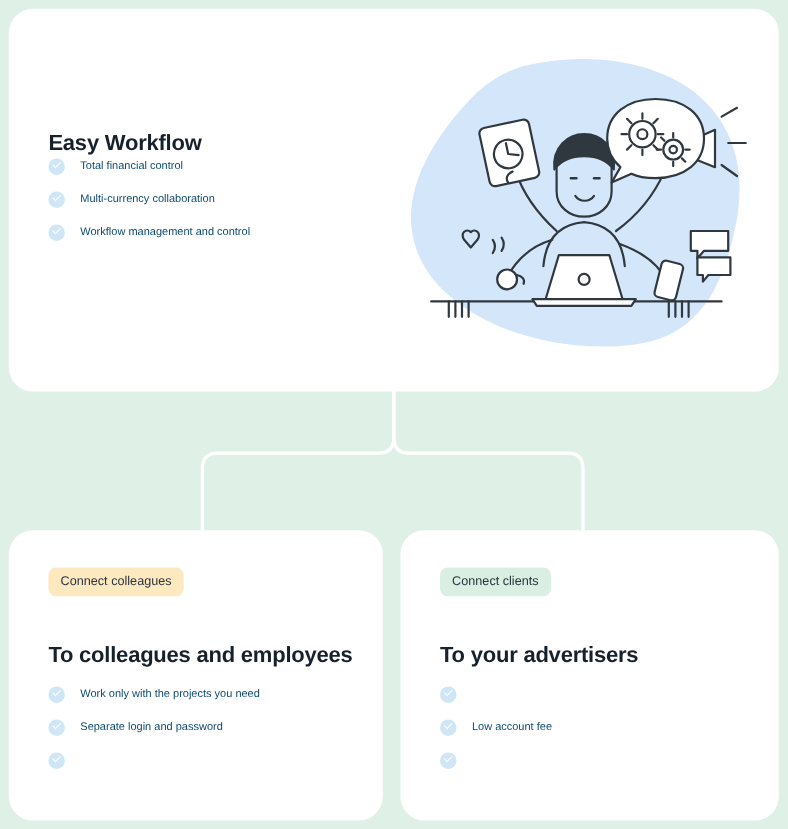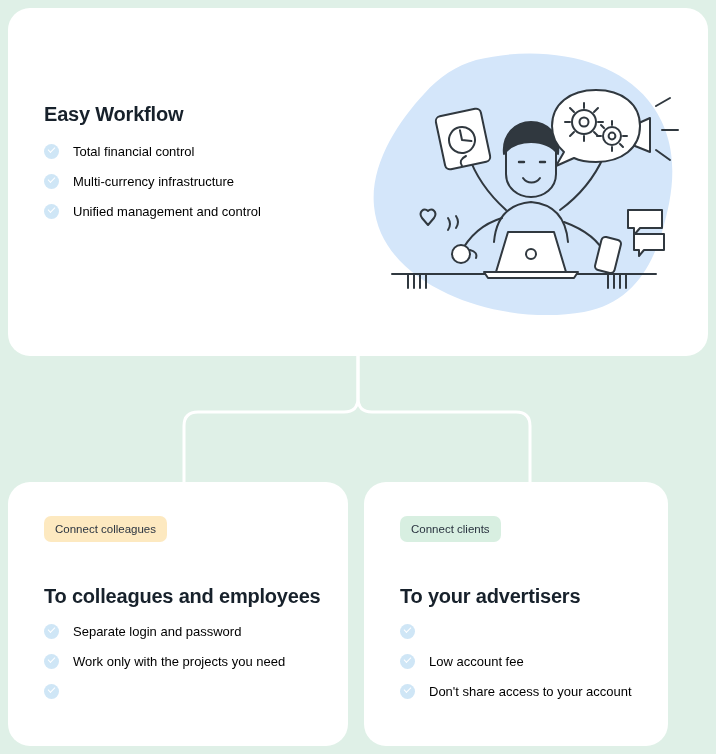--- a/index.html
+++ b/index.html
@@ -44,21 +44,21 @@
   }
   .card-title {
     font-size: 20px;
     font-weight: bold;
     color: #17212b;
     letter-spacing: -0.2px;
   }
   .card-top .card-title {
     position: absolute;
     left: 36px;
-    top: 78px;
+    top: 94px;
   }
 
   .feature-list {
     position: absolute;
     left: 36px;
     top: 128px;
     list-style: none;
     margin: 0;
     padding: 0;
   }
@@ -82,22 +82,22 @@
     position: absolute;
     left: 4px;
     top: 3.5px;
     width: 6px;
     height: 3px;
     border-left: 1.6px solid #ffffff;
     border-bottom: 1.6px solid #ffffff;
     transform: rotate(-45deg);
   }
   .feature-text {
-    font-size: 13px;
-    color: #000000;
+    font-size: 10px;
+    color: #0c4a6e;
   }
 
   
   .illustration {
     position: absolute;
     right: 22px;
     top: 34px;
     width: 330px;
     height: 300px;
   }
@@ -105,21 +105,21 @@
   
   .card-bottom-left {
     left: 8px;
     top: 482px;
     width: 340px;
     height: 264px;
   }
   .card-bottom-right {
     left: 364px;
     top: 482px;
-    width: 304px;
+    width: 344px;
     height: 264px;
   }
   .tag {
     position: absolute;
     top: 34px;
     left: 36px;
     padding: 7px 11px;
     border-radius: 7px;
     font-size: 11.5px;
     color: #2a3440;
@@ -154,25 +154,25 @@
 
     <h2 class="card-title">Easy Workflow</h2>
 
     <ul class="feature-list">
       <li>
         <span class="check"></span>
         <span class="feature-text">Total financial control</span>
       </li>
       <li>
         <span class="check"></span>
-        <span class="feature-text">Multi-currency infrastructure</span>
-      </li>
-      <li>
-        <span class="check"></span>
-        <span class="feature-text">Unified management and control</span>
+        <span class="feature-text">Multi-currency collaboration</span>
+      </li>
+      <li>
+        <span class="check"></span>
+        <span class="feature-text">Workflow management and control</span>
       </li>
     </ul>
 
     <svg class="illustration" viewBox="0 0 330 300" xmlns="http://www.w3.org/2000/svg">
 
       <path d="M120 18 C186 2 258 16 292 58 C326 100 318 150 306 190 C294 230 272 262 228 270
                C184 278 130 270 92 252 C54 234 22 206 18 164 C14 122 42 80 68 52 C84 34 100 24 120 18 Z" fill="#d4e6fa"></path>
       <g fill="none" stroke="#30383f" stroke-width="2" stroke-linecap="round" stroke-linejoin="round">
 
         <path d="M36 232 H300"></path>
@@ -231,43 +231,42 @@
       </g>
     </svg>
   </div>
 
   <div class="card card-bottom-left">
     <div class="tag tag-amber">Connect colleagues</div>
     <h2 class="card-title">To colleagues and employees</h2>
     <ul class="feature-list">
       <li>
         <span class="check"></span>
+        <span class="feature-text">Work only with the projects you need</span>
+      </li>
+      <li>
+        <span class="check"></span>
         <span class="feature-text">Separate login and password</span>
-      </li>
-      <li>
-        <span class="check"></span>
-        <span class="feature-text">Work only with the projects you need</span>
       </li>
       <li>
         <span class="check"></span>
       </li>
     </ul>
   </div>
 
   <div class="card card-bottom-right">
     <div class="tag tag-green">Connect clients</div>
     <h2 class="card-title">To your advertisers</h2>
     <ul class="feature-list">
       <li>
         <span class="check"></span>
       </li>
       <li>
         <span class="check"></span>
         <span class="feature-text">Low account fee</span>
       </li>
       <li>
         <span class="check"></span>
-        <span class="feature-text">Don't share access to your account</span>
       </li>
     </ul>
   </div>
 
 </div>
 
 </body></html>

